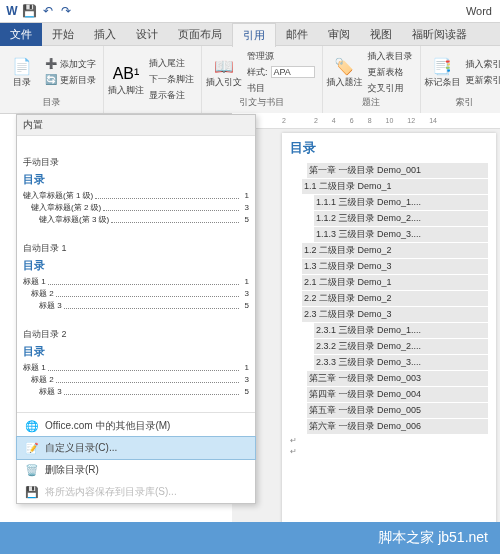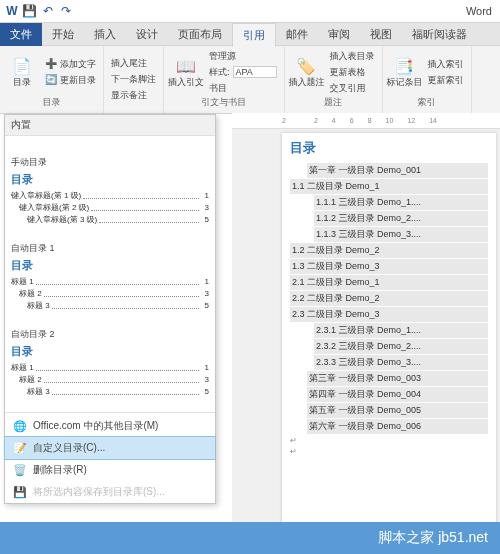--- a/index.html
+++ b/index.html
@@ -15,21 +15,21 @@
 .ribbon{height:68px;background:#f3f3f3;border-bottom:1px solid #d4d4d4;display:flex;overflow:hidden}
 .group{border-right:1px solid #e0e0e0;padding:2px 4px;display:flex;flex-direction:column;justify-content:space-between}
 .group-content{display:flex;gap:2px;flex:1}
 .group-label{font-size:9px;color:#666;text-align:center;padding-bottom:2px}
 .big-btn{display:flex;flex-direction:column;align-items:center;justify-content:center;width:36px;gap:2px;cursor:pointer}
 .big-btn .ico{width:20px;height:20px;display:flex;align-items:center;justify-content:center;font-size:16px}
 .big-btn .lbl{font-size:9px;color:#444;text-align:center;line-height:1.1}
 .small-btns{display:flex;flex-direction:column;gap:1px;justify-content:center}
 .small-btn{display:flex;align-items:center;gap:3px;padding:1px 3px;font-size:9px;color:#444;cursor:pointer;white-space:nowrap}
 .small-btn .ico{width:12px;height:12px;font-size:10px}
-.dropdown{position:absolute;top:114px;left:4px;width:212px;background:#fff;border:1px solid #c6c6c6;box-shadow:2px 2px 6px rgba(0,0,0,.2);z-index:10}
+.dropdown{position:absolute;top:114px;left:16px;width:240px;background:#fff;border:1px solid #c6c6c6;box-shadow:2px 2px 6px rgba(0,0,0,.2);z-index:10}
 .dd-header{background:#f0f0f0;padding:3px 6px;font-size:10px;color:#444;border-bottom:1px solid #e0e0e0}
 .dd-section{padding:4px 6px}
 .toc-preview{margin:3px 0 8px}
 .toc-title{color:#2e74b5;font-size:11px;font-weight:bold;margin-bottom:3px}
 .toc-line{display:flex;font-size:8px;color:#333;line-height:1.5}
 .toc-line .txt{white-space:nowrap}
 .toc-line .dots{flex:1;border-bottom:1px dotted #888;margin:0 2px;position:relative;top:-3px}
 .toc-line .pg{width:8px;text-align:right}
 .toc-line.l2{padding-left:8px}
 .toc-line.l3{padding-left:16px}
@@ -38,21 +38,21 @@
 .dd-item{display:flex;align-items:center;gap:6px;padding:4px 8px;font-size:10px;color:#444;cursor:pointer}
 .dd-item:hover,.dd-item.hover{background:#cde6f7;outline:1px solid #92c0e0}
 .dd-item.disabled{color:#bbb;cursor:default}
 .dd-item .ico{width:14px;font-size:11px}
 .doc-area{position:absolute;top:113px;left:232px;right:0;bottom:32px;background:#f0f0f0;overflow:hidden}
 .ruler{height:16px;background:#fff;border-bottom:1px solid #ddd;font-size:7px;color:#888;display:flex;align-items:center;padding-left:50px;gap:14px}
 .page{background:#fff;margin:4px 4px 4px 50px;box-shadow:0 0 3px rgba(0,0,0,.2);padding:6px 8px;min-height:400px}
 .doc-title{color:#2e74b5;font-size:13px;font-weight:bold;margin-bottom:6px}
 .doc-line{font-size:9px;background:#e8e8e8;padding:1px 2px;margin:1px 0;color:#333;white-space:nowrap;overflow:hidden}
 .doc-line.n1{margin-left:17px}
-.doc-line.n2{}
+.doc-line.n2{margin-left:12px}
 .doc-line.n3{margin-left:24px}
 .para-mark{color:#888;font-size:8px;margin:2px 0}
 .watermark{position:absolute;bottom:0;left:0;right:0;height:32px;background:#5b9bd5;color:#fff;display:flex;align-items:center;justify-content:flex-end;padding:0 12px;font-size:14px}
 .style-select{font-size:9px;border:1px solid #ccc;padding:0 2px;width:44px;background:#fff}
 </style>
 </head>
 <body>
 
 <div class="titlebar">
   <div class="qat">
@@ -92,20 +92,24 @@
         <div class="small-btn">
             <span class="ico">🔄</span>
             <span>更新目录</span>
           </div>
       </div>
     </div>
     <div class="group-label">目录</div>
   </div>
   <div class="group">
     <div class="group-content">
+      <div class="big-btn">
+          <span class="ico">AB¹</span>
+          <span class="lbl">插入脚注</span>
+        </div>
       <div class="small-btns">
         <div class="small-btn">
             <span>插入尾注</span>
           </div>
         <div class="small-btn">
             <span>下一条脚注</span>
           </div>
         <div class="small-btn">
             <span>显示备注</span>
           </div>

